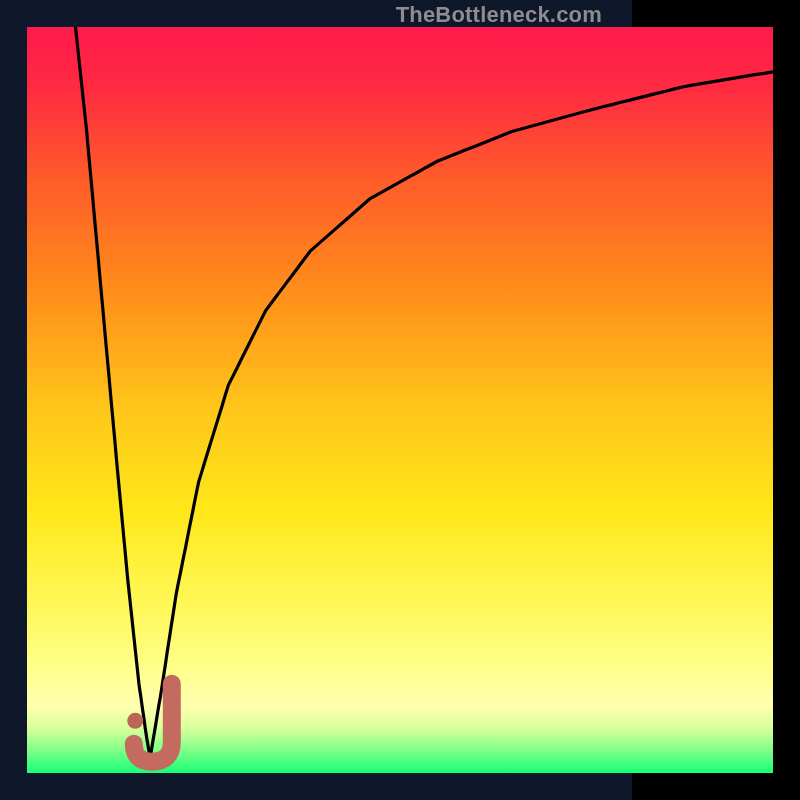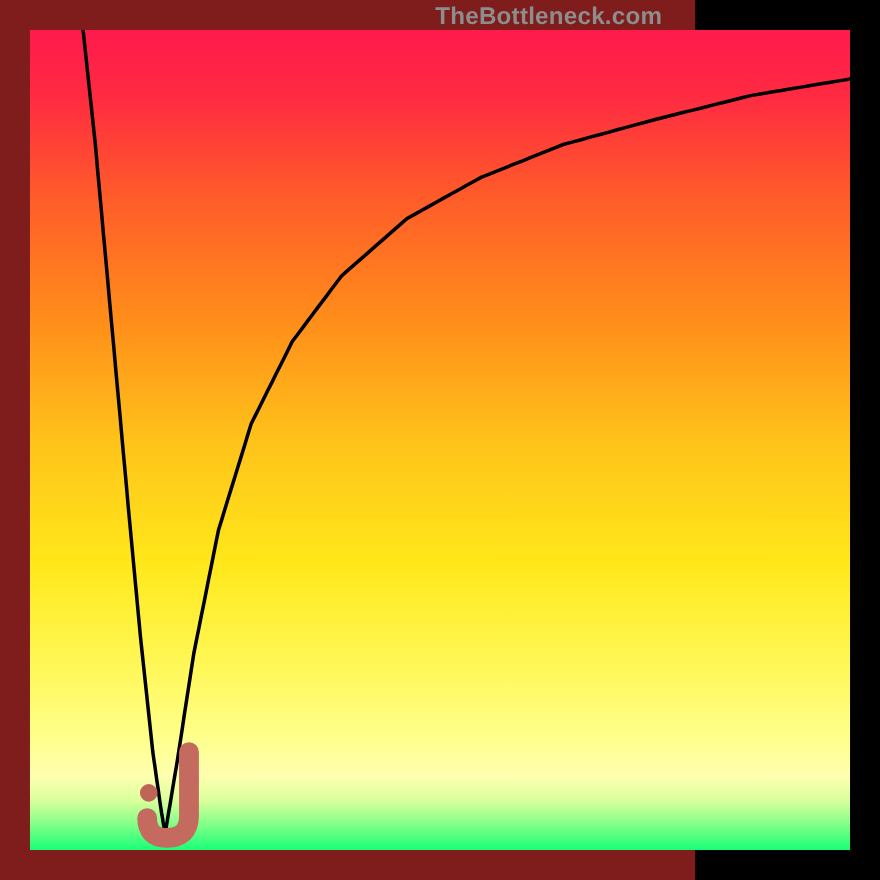--- a/index.html
+++ b/index.html
@@ -7,21 +7,21 @@
     padding: 0;
     width: 800px;
     height: 800px;
     background: #000;
     overflow: hidden;
   }
   .frame {
     position: relative;
     width: 632px;
     height: 800px;
-    background: #7f1d1d;
+    background: #0f172a;
   }
   .plot-area {
     position: absolute;
     left: 27px;
     top: 27px;
     width: 746px;
     height: 746px;
     overflow: hidden;
   }
   .gradient {

